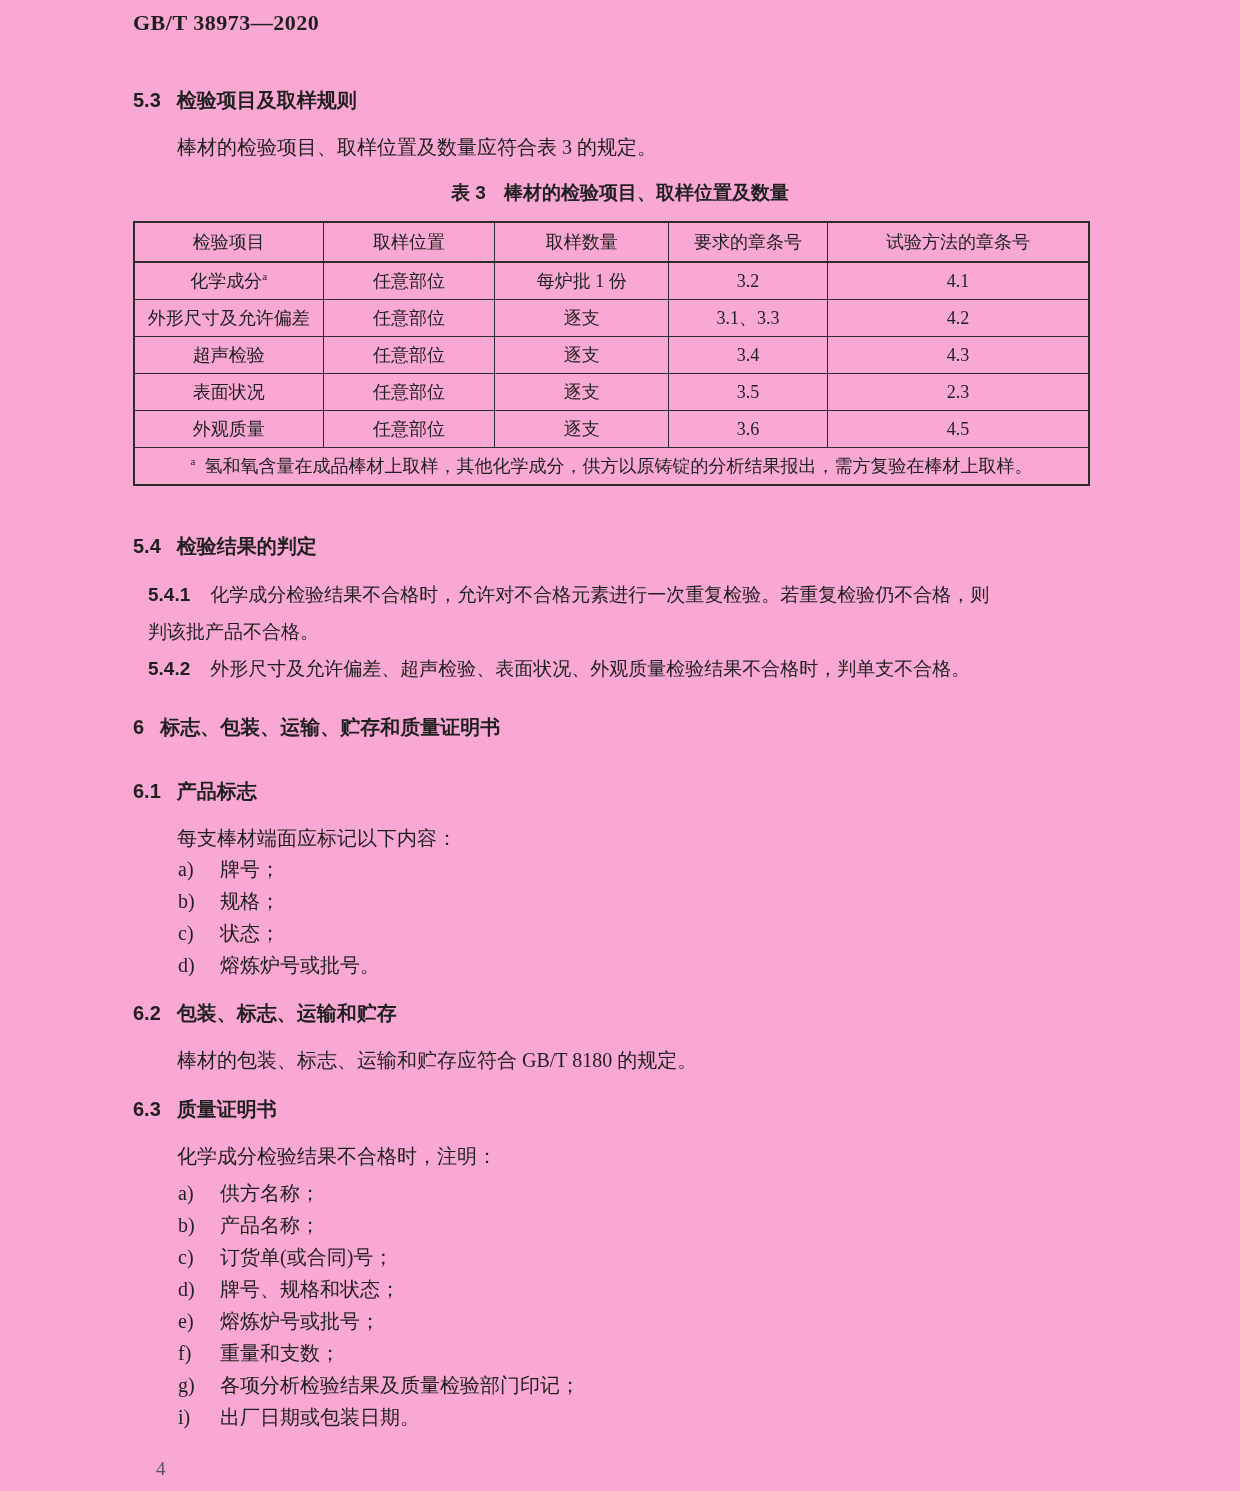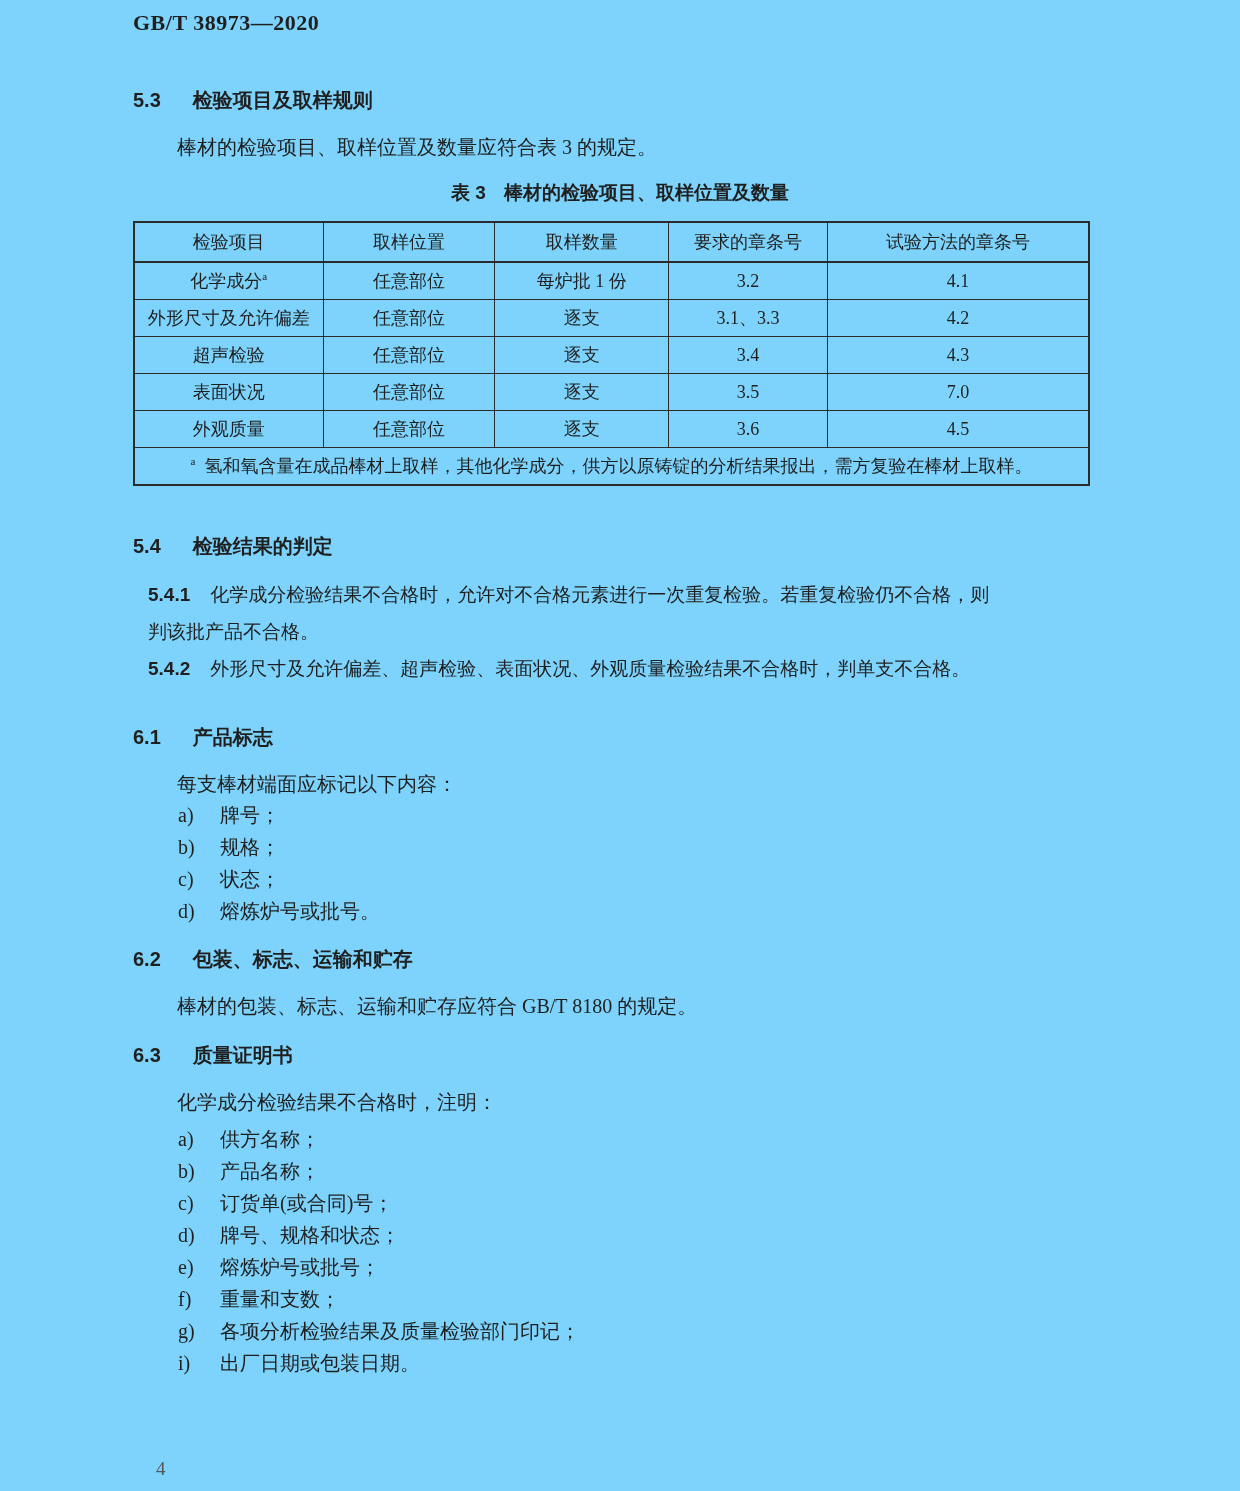--- a/index.html
+++ b/index.html
@@ -1,21 +1,21 @@
 <!DOCTYPE html>
 <html><head>
 <meta charset="utf-8">
 <style>
   html, body { margin: 0; padding: 0; background: #e9e9e9; }
   .page {
     position: relative;
     width: 1240px;
     height: 1491px;
     margin: 0 auto;
-    background: #7dd3fc;
+    background: #f9a8d4;
     box-sizing: border-box;
     padding: 10px 133px 0 133px;
     color: #1f1f1f;
     font-family: "Liberation Serif", serif;
     overflow: hidden;
   }
   .doc-number {
     font-family: "Liberation Serif", serif;
     font-weight: bold;
     font-size: 22px;
@@ -23,21 +23,21 @@
     letter-spacing: 0.5px;
     margin: 0;
   }
   .h-section {
     font-family: "Liberation Sans", sans-serif;
     font-weight: bold;
     font-size: 20px;
     line-height: 28px;
     margin: 0;
   }
-  .h-num { display: inline-block; margin-right: 32px; }
+  .h-num { display: inline-block; margin-right: 16px; }
   .h53 { margin-top: 50px; }
   .h54 { margin-top: 46px; }
   .h6  { margin-top: 26px; }
   .h61 { margin-top: 36px; }
   .h62 { margin-top: 18px; }
   .h63 { margin-top: 22px; }
   .body-p {
     font-size: 20px;
     line-height: 26px;
     margin: 20px 0 0 0;
@@ -161,21 +161,21 @@
         <td>任意部位</td>
         <td>逐支</td>
         <td>3.4</td>
         <td>4.3</td>
       </tr>
       <tr>
         <td>表面状况</td>
         <td>任意部位</td>
         <td>逐支</td>
         <td>3.5</td>
-        <td>7.0</td>
+        <td>2.3</td>
       </tr>
       <tr>
         <td>外观质量</td>
         <td>任意部位</td>
         <td>逐支</td>
         <td>3.6</td>
         <td>4.5</td>
       </tr>
       <tr>
         <td class="fnote" colspan="5">
@@ -190,20 +190,23 @@
   </h2>
 
   <p class="clause-p">
     <span class="clause-num">5.4.1</span><span>化学成分检验结果不合格时，允许对不合格元素进行一次重复检验。若重复检验仍不合格，则</span><span class="clause-line2">判该批产品不合格。</span>
   </p>
 
   <p class="clause-p tight">
     <span class="clause-num">5.4.2</span><span>外形尺寸及允许偏差、超声检验、表面状况、外观质量检验结果不合格时，判单支不合格。</span>
   </p>
 
+  <h2 class="h-section h6">
+    <span class="h-num">6</span><span>标志、包装、运输、贮存和质量证明书</span>
+  </h2>
 
   <h2 class="h-section h61">
     <span class="h-num">6.1</span><span>产品标志</span>
   </h2>
 
   <p class="body-p indent">每支棒材端面应标记以下内容：</p>
 
   <div class="list">
     <div class="list-item"><span class="li-marker">a)</span><span>牌号；</span></div>
     <div class="list-item"><span class="li-marker">b)</span><span>规格；</span></div>

